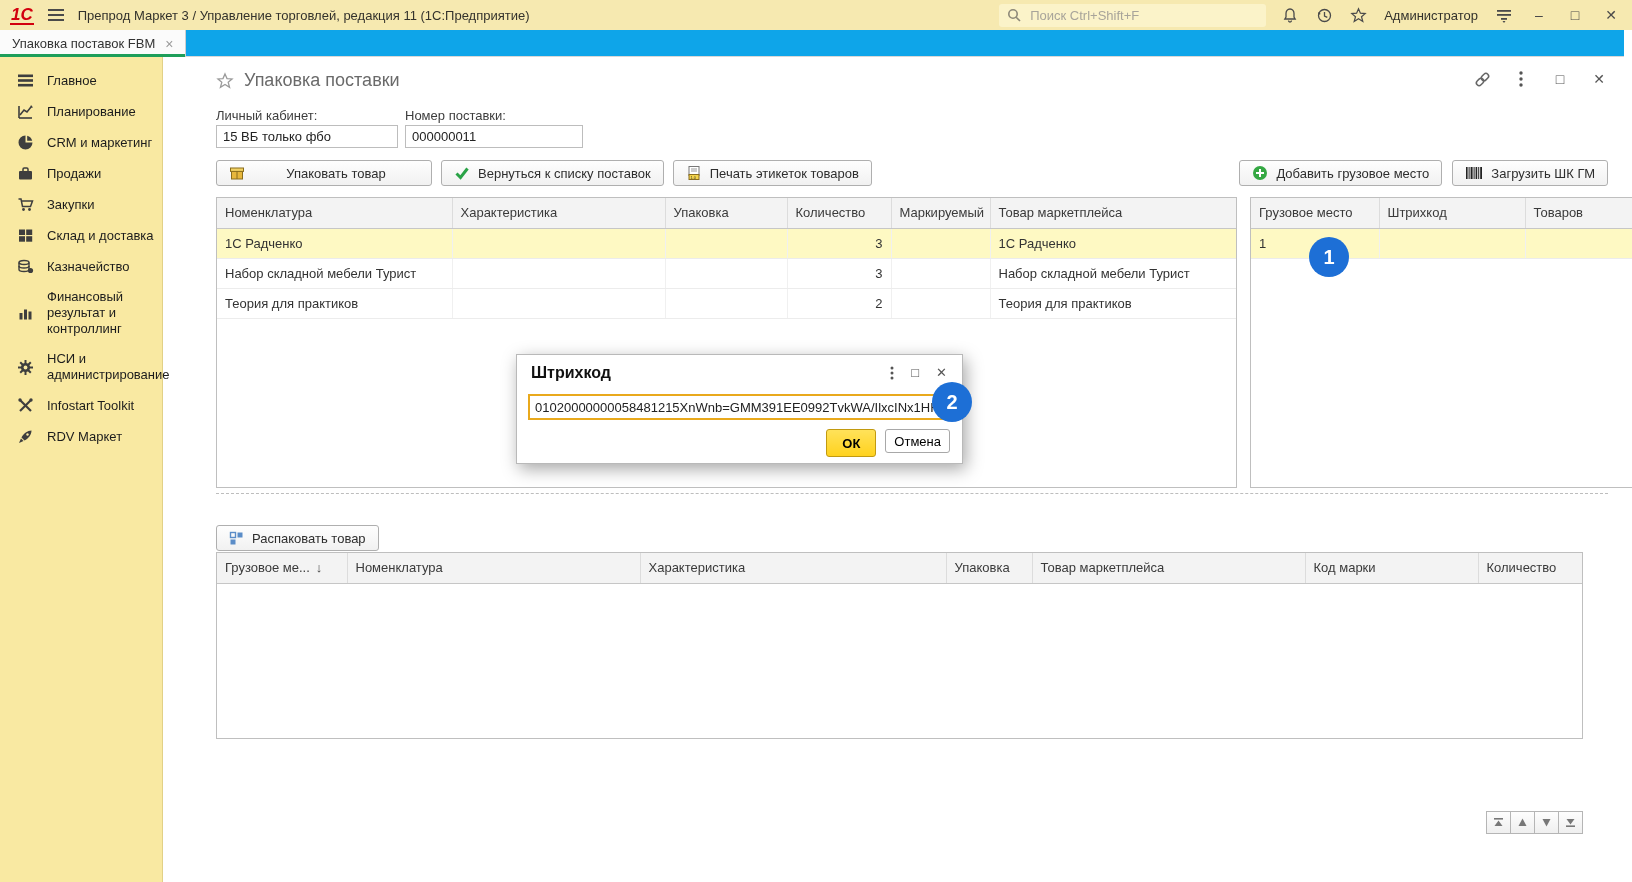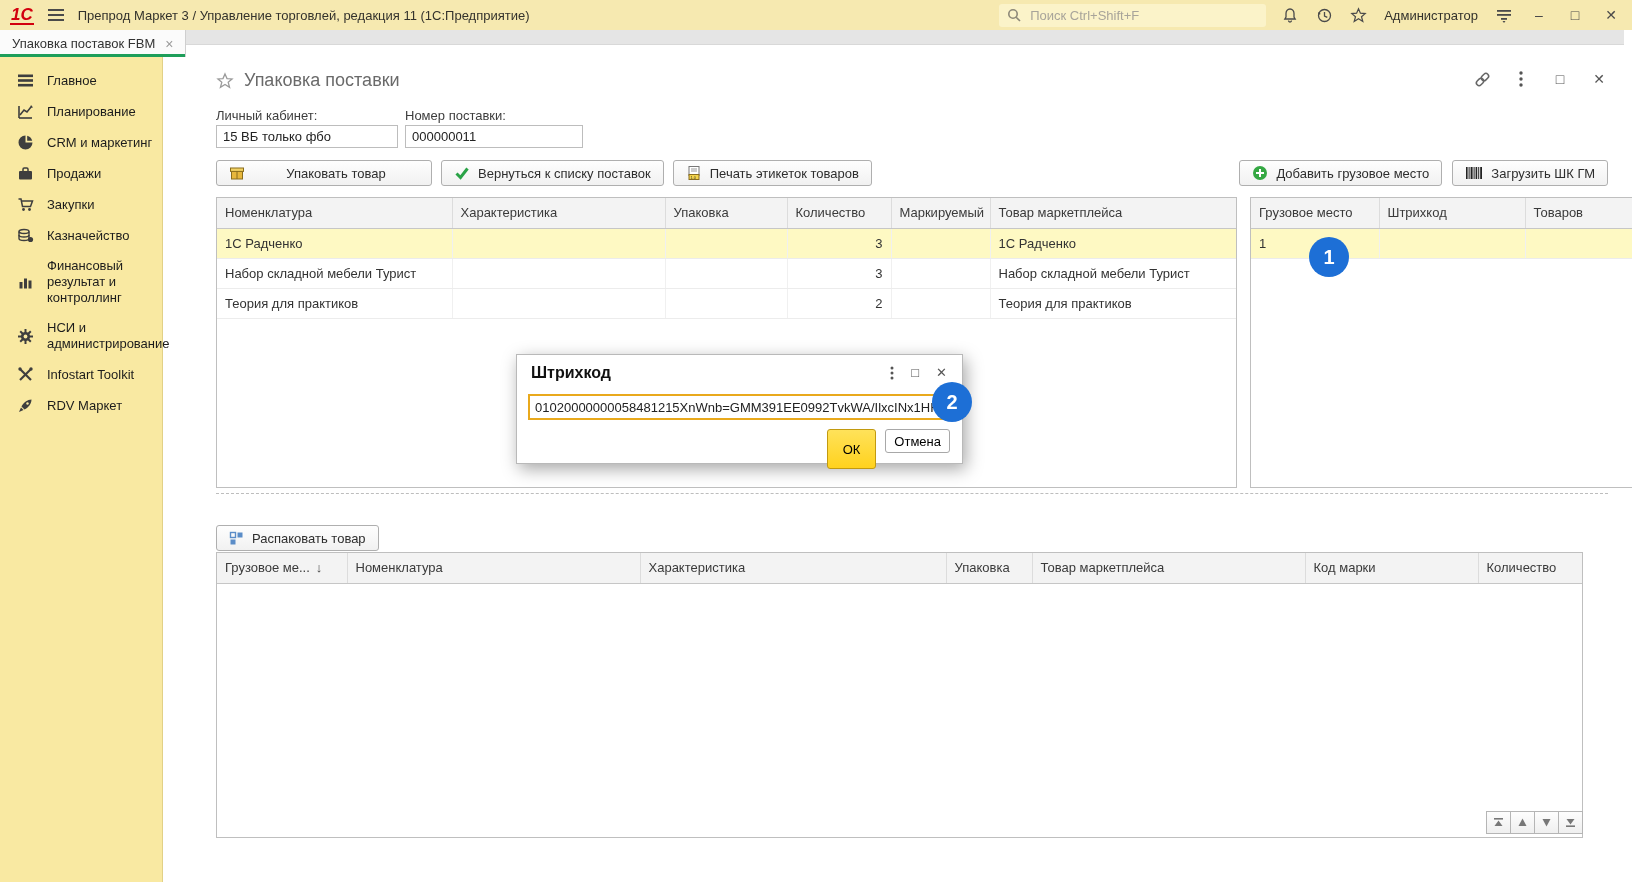--- a/index.html
+++ b/index.html
@@ -19,21 +19,21 @@
   .searchbox { display:flex; align-items:center; gap:7px; width:267px; height:23px;
                background:#FBF3C9; border-radius:3px; padding:0 8px; }
   .searchbox input { flex:1; border:none; outline:none; background:transparent; font-size:13px; color:#555;
                      font-family:"Liberation Sans",sans-serif; }
   .searchbox input::placeholder { color:#A8A49A; }
   .tb-icon { width:20px; height:20px; display:flex; align-items:center; justify-content:center; cursor:pointer; }
   .tb-user { color:#33322c; padding:0 2px; cursor:pointer; }
   .winctl { width:22px; text-align:center; font-size:14px; color:#4a4a4a; cursor:pointer; line-height:30px; }
 
   
-  .tabbar { position:absolute; top:30px; left:0; right:8px; height:15px; background:#e5e5e5;
+  .tabbar { position:absolute; top:30px; left:0; right:8px; height:27px; background:#0ea5e9;
             border-bottom:1px solid #D8D8D8; }
   .tab { position:absolute; left:0; top:0; height:27px; min-width:178px; background:#FBFBFB;
          border-right:1px solid #CFCFCF; display:flex; align-items:center; gap:10px; padding:0 12px; cursor:pointer; }
   .tab::after { content:""; position:absolute; left:0; right:0; bottom:0; height:3px; background:#1E9E5A; }
   .tab-close { color:#9a9a9a; font-size:14px; cursor:pointer; }
 
   
   .sidebar { position:absolute; top:57px; left:0; bottom:0; width:163px; background:#F9E9A2;
              border-right:1px solid #E2D187; padding-top:8px; }
   .side-item { display:flex; align-items:center; gap:13px; padding:7px 8px 7px 17px; cursor:pointer; color:#1c1c1c; }
@@ -70,42 +70,42 @@
   table.grid th { background:#F3F3F3; font-weight:normal; text-align:left; color:#3a3a3a;
                   border-right:1px solid #DCDCDC; border-bottom:1px solid #C6C6C6;
                   padding:0 8px; height:30px; cursor:pointer; overflow:hidden; white-space:nowrap; }
   table.grid td { border-right:1px solid #F0F0F0; border-bottom:1px solid #ECECEC;
                   padding:0 8px; height:30px; cursor:pointer; overflow:hidden; white-space:nowrap; }
   table.grid th:last-child, table.grid td:last-child { border-right:none; }
   tr.hl td { background:#fef9c3;margin-top:48px; }
   td.selcell { background:#F8DE8C; }
   .num { text-align:right; }
 
-  .wrap-packed { position:absolute; top:495px; left:15px; width:1367px; height:286px;
+  .wrap-packed { position:absolute; top:495px; left:15px; width:1367px; height:187px;
                  border:1px solid #BFBFBF; background:#fff; overflow:hidden; }
   .sort-arr { color:#444; margin-left:6px; }
 
   .dashed-sep { position:absolute; top:436px; left:15px; width:1392px; border-top:1px dashed #BDBDBD; }
   .btn-unpack { position:absolute; top:468px; left:15px; }
 
   .navbtns { position:absolute; top:754px; right:49px; display:flex; }
   .navbtn { width:25px; height:23px; background:linear-gradient(#FDFDFD,#EFEFEF); border:1px solid #B5B5B5;
             margin-left:-1px; display:flex; align-items:center; justify-content:center; cursor:pointer; }
 
   
   .dialog { position:absolute; left:315px; top:297px; width:447px; height:110px; background:#fff;
             border:1px solid #B9B9B9; box-shadow:3px 5px 16px rgba(0,0,0,.35); z-index:30; }
   .dlg-title { position:absolute; top:9px; left:14px; font-size:16px; font-weight:bold; color:#111; }
   .dlg-icons { position:absolute; top:10px; right:15px; display:flex; align-items:center; gap:17px; }
   .dlg-ic { color:#555; font-size:13px; cursor:pointer; display:flex; align-items:center; }
   .barcode-input { position:absolute; top:39px; left:11px; width:424px; height:26px;
                    border:2px solid #E9A91C; padding:0 5px; font:13px "Liberation Sans",sans-serif; color:#222; }
   .dlg-btns { position:absolute; top:74px; right:12px; display:flex; gap:9px; }
-  .btn-ok { height:40px; padding:0 15px; background:linear-gradient(#FFE25A,#FFD21E); border:1px solid #C29A10;
-            border-radius:3px; font-weight:normal; font-size:13px; cursor:pointer; }
+  .btn-ok { height:28px; padding:0 15px; background:linear-gradient(#FFE25A,#FFD21E); border:1px solid #C29A10;
+            border-radius:3px; font-weight:bold; font-size:13px; cursor:pointer; }
   .btn-cancel { height:24px; padding:0 8px; background:#fff; border:1px solid #A8A8A8; border-radius:3px;
                 font-size:13px; cursor:pointer; }
 
   
   .badge { position:absolute; width:40px; height:40px; border-radius:50%; background:#1D6FD6;
            color:#fff; font-size:20px; font-weight:bold; display:flex; align-items:center;
            justify-content:center; z-index:50; }
   .badge-1 { left:1108px; top:180px; }
   .badge-2 { left:731px; top:325px; }
 
@@ -206,20 +206,29 @@
     <div class="side-item">
       <svg width="17" height="17" viewBox="0 0 17 17">
           <path d="M1.5 3 H4 L5.5 10.5 H13.5 L15.5 5 H4.5" fill="none" stroke="#3e3e3e" stroke-width="1.5"></path>
           <circle cx="6.5" cy="13.5" r="1.4" fill="#3e3e3e"></circle>
           <circle cx="12.5" cy="13.5" r="1.4" fill="#3e3e3e"></circle>
         </svg>
       <span class="side-label">Закупки</span>
     </div>
     <div class="side-item">
       <svg width="17" height="17" viewBox="0 0 17 17">
+          <rect x="2" y="2.5" width="6" height="5.5" fill="#3e3e3e"></rect>
+          <rect x="9.2" y="2.5" width="6" height="5.5" fill="#3e3e3e"></rect>
+          <rect x="2" y="9.2" width="6" height="5.5" fill="#3e3e3e"></rect>
+          <rect x="9.2" y="9.2" width="6" height="5.5" fill="#3e3e3e"></rect>
+        </svg>
+      <span class="side-label">Склад и доставка</span>
+    </div>
+    <div class="side-item">
+      <svg width="17" height="17" viewBox="0 0 17 17">
           <ellipse cx="7" cy="4.5" rx="5" ry="2" fill="none" stroke="#3e3e3e" stroke-width="1.4"></ellipse>
           <path d="M2 4.5 V8 c0 1.1 2.2 2 5 2 s5-.9 5-2 V4.5" fill="none" stroke="#3e3e3e" stroke-width="1.4"></path>
           <path d="M2 8 V11.5 c0 1.1 2.2 2 5 2 s5-.9 5-2 V8" fill="none" stroke="#3e3e3e" stroke-width="1.4"></path>
           <circle cx="13.5" cy="12.5" r="2.6" fill="#3e3e3e"></circle>
         </svg>
       <span class="side-label">Казначейство</span>
     </div>
     <div class="side-item">
       <svg width="17" height="17" viewBox="0 0 17 17">
           <rect x="2.5" y="8" width="3" height="6.5" fill="#3e3e3e"></rect>

